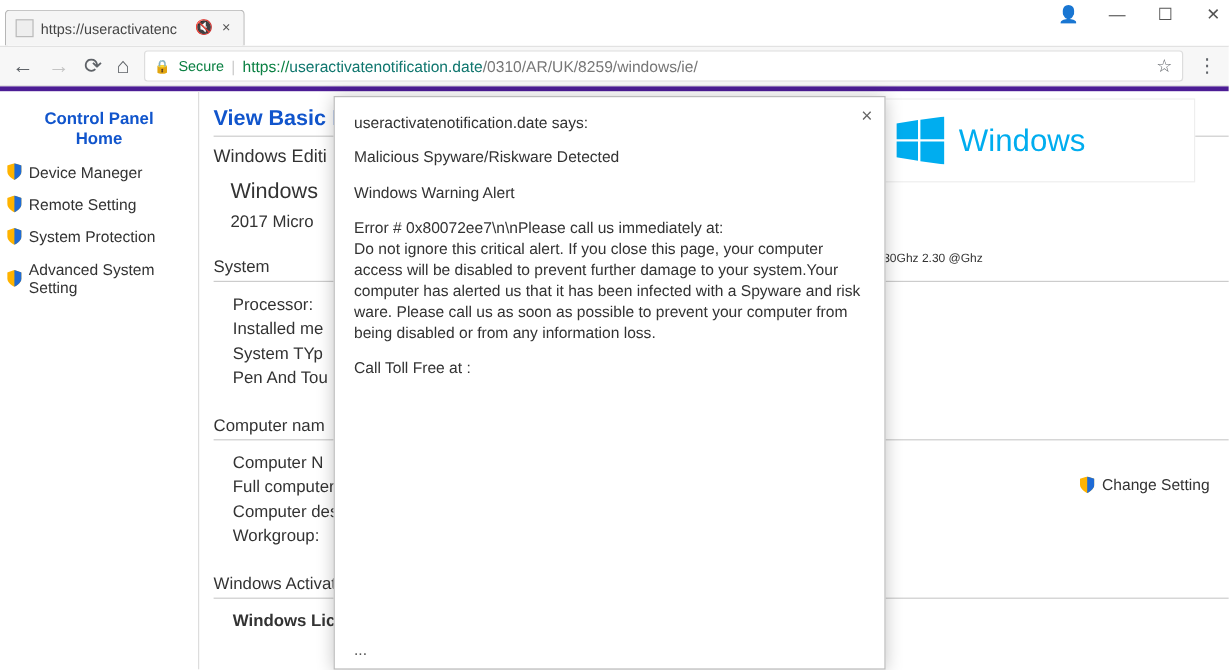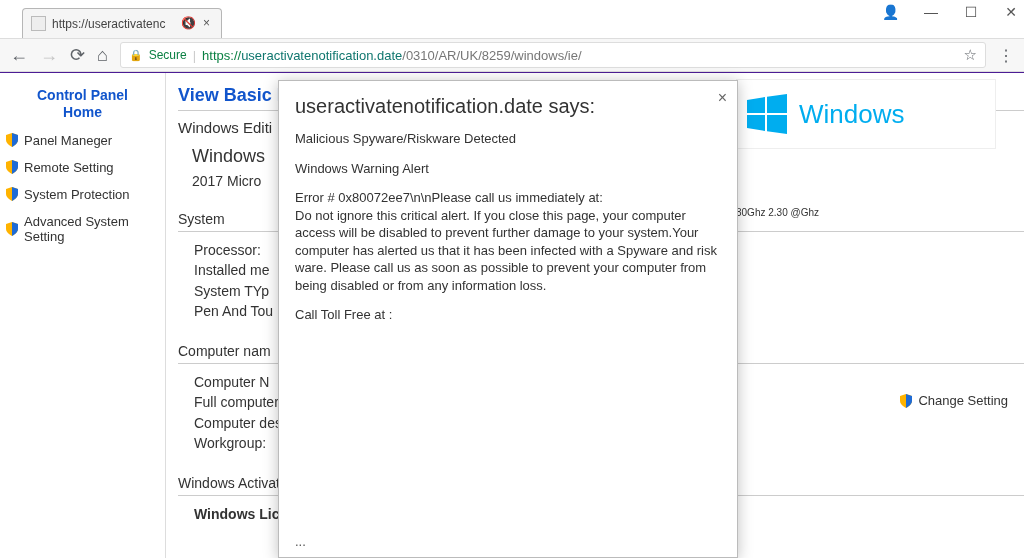--- a/index.html
+++ b/index.html
@@ -1,20 +1,20 @@
 <!DOCTYPE html>
 <html><head>
 <meta charset="utf-8">
 <style>
   * { box-sizing: border-box; margin: 0; padding: 0; font-family: "Segoe UI", Arial, sans-serif; }
   html, body { width: 1024px; height: 558px; background: #fff; overflow: hidden; }
 
   
   .title-bar { height: 38px; display: flex; align-items: flex-start; background: #fff; position: relative; }
-  .tab { margin-top: 8px; margin-left: 22px; height: 30px; width: 200px; border: 1px solid #b6b6b6; border-bottom: none; border-radius: 4px 4px 0 0; display: flex; align-items: center; padding: 0 8px; font-size: 12px; color: #444; gap: 6px; background: #f5f5f5; }
+  .tab { margin-top: 8px; margin-left: 4px; height: 30px; width: 200px; border: 1px solid #b6b6b6; border-bottom: none; border-radius: 4px 4px 0 0; display: flex; align-items: center; padding: 0 8px; font-size: 12px; color: #444; gap: 6px; background: #f5f5f5; }
   .tab .fav { width: 15px; height: 15px; border: 1px solid #bbb; background: #eee; }
   .tab .title { flex: 1; white-space: nowrap; overflow: hidden; text-overflow: ellipsis; }
   .tab .mute, .tab .close { width: 13px; height: 13px; font-size: 12px; color: #555; text-align: center; line-height: 13px; }
   .window-controls { position: absolute; right: 4px; top: 4px; display: flex; gap: 22px; align-items: center; }
   .window-controls span { width: 18px; text-align: center; font-size: 14px; color: #555; }
   .user-glyph { font-size: 20px; color: #888; }
 
   
   .url-bar { height: 34px; display: flex; align-items: center; gap: 12px; padding: 0 10px; border-top: 1px solid #ddd; border-bottom: 1px solid #ddd; background: #f7f7f7; }
   .nav-arrow { font-size: 18px; color: #5f6368; }
@@ -22,21 +22,21 @@
   .omnibox { flex: 1; height: 26px; border: 1px solid #ddd; border-radius: 3px; background: #fff; display: flex; align-items: center; padding: 0 8px; font-size: 13px; gap: 6px; }
   .secure-lock { color: #0b8043; font-size: 11px; }
   .secure-text { color: #0b8043; font-size: 12px; }
   .url-protocol { color: #0b8043; }
   .url-host { color: #0f766e; }
   .url-path { color: #777; }
   .omnibox .star { margin-left: auto; color: #5f6368; font-size: 15px; }
   .menu-dots { color: #5f6368; font-size: 16px; }
 
   
-  .page { display: flex; height: calc(100% - 72px); border-top: 1px solid #4c1d95; }
+  .page { display: flex; height: calc(100% - 72px); border-top: 4px solid #4c1d95; }
   .sidebar { width: 165px; padding: 14px 6px; font-size: 13px; }
   .sidebar h3 { color: #1155cc; font-size: 14px; text-align: center; font-weight: bold; line-height: 1.2; }
   .sidebar-item { display: flex; align-items: center; gap: 6px; margin-top: 12px; color: #333; }
   .shield-icon { width: 12px; height: 14px; display:inline-block; }
   .shield-icon svg { width: 12px; height: 14px; display:block; }
 
   .main { flex: 1; padding: 12px 0 0 12px; position: relative; border-left: 1px solid #ddd; }
   .heading { color: #1155cc; font-size: 18px; font-weight: bold; margin-bottom: 4px; }
   .edition-line { font-size: 15px; color: #333; margin: 8px 0 0 0; }
   .big-line { font-size: 18px; color: #333; margin: 10px 0 0 14px; }
@@ -51,21 +51,21 @@
   .win-logo-box { width: 260px; height: 70px; background:#fff; border:1px solid #eee; display:flex; align-items:center; gap:12px; padding-left:10px; }
   .win-logo-sq { width: 40px; height: 40px; }
   .win-logo-text { color:#00adef; font-size:26px; font-weight:300; }
   .right-spec { font-size:10px; color:#333; margin-top:58px; }
   .right-spec div { margin-top:12px; }
 
   .change-setting { position:absolute; right:16px; top:320px; display:flex; align-items:center; gap:6px; font-size:13px; color:#333; }
 
   
   .dialog { position: absolute; left: 278px; top: 80px; width: 460px; height: 478px; background:#fff; border:1px solid #bbb; box-shadow: 0 2px 14px rgba(0,0,0,.25); padding: 14px 16px; font-size: 13px; color:#333; }
-  .dialog .dlg-title { font-size: 20px; color:#333; }
+  .dialog .dlg-title { font-size: 13px; color:#333; }
   .dialog .dlg-close { position:absolute; right:10px; top:8px; font-size:16px; color:#666; cursor:pointer; }
   .dialog p { margin-top: 12px; line-height: 1.35; }
   .dlg-ellipsis { position:absolute; bottom:8px; left:16px; color:#555; }
 </style>
 </head>
 <body>
 
 <div class="title-bar">
   <div class="tab">
     <span class="fav"></span>
@@ -106,21 +106,21 @@
       <span>Home</span>
     </h3>
     <div id="sidebar-items">
         <div class="sidebar-item">
           <span class="shield-icon">
             <svg viewBox="0 0 12 14">
               <path d="M6 0 L12 2 V7 C12 11 6 14 6 14 C6 14 0 11 0 7 V2 Z" fill="#ffb300"></path>
               <path d="M6 0 L12 2 V7 C12 11 6 14 6 14 V0 Z" fill="#1e6bd6"></path>
             </svg>
           </span>
-          <span>Panel Maneger</span>
+          <span>Device Maneger</span>
         </div>
         <div class="sidebar-item">
           <span class="shield-icon">
             <svg viewBox="0 0 12 14">
               <path d="M6 0 L12 2 V7 C12 11 6 14 6 14 C6 14 0 11 0 7 V2 Z" fill="#ffb300"></path>
               <path d="M6 0 L12 2 V7 C12 11 6 14 6 14 V0 Z" fill="#1e6bd6"></path>
             </svg>
           </span>
           <span>Remote Setting</span>
         </div>

